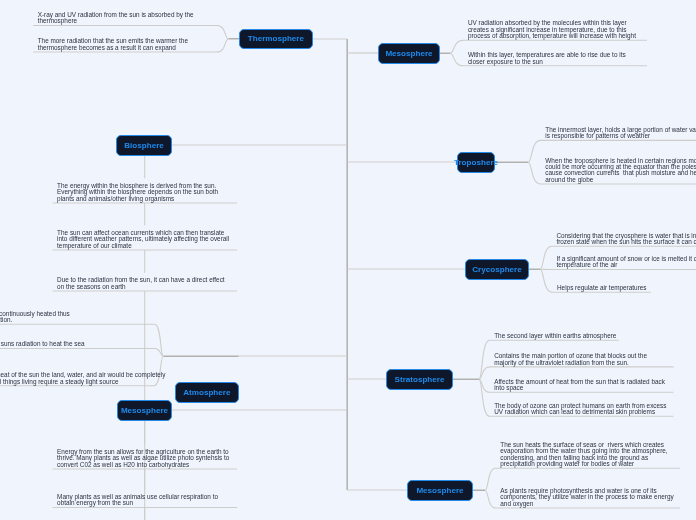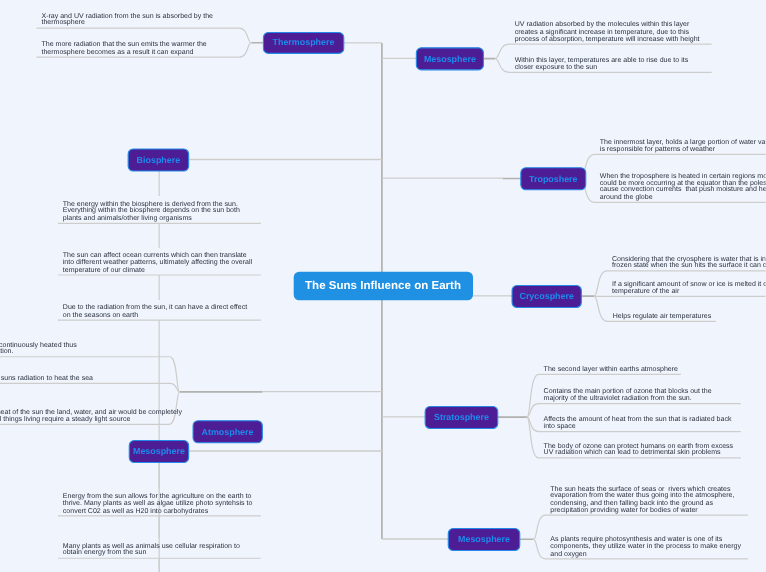--- a/index.html
+++ b/index.html
@@ -11,21 +11,21 @@
     font-family:"Liberation Sans", sans-serif;
     position:relative;
   }
   #canvas{position:absolute;left:0;top:0;width:696px;height:520px;overflow:hidden;}
   svg#wires{position:absolute;left:0;top:0;width:696px;height:520px;pointer-events:none;}
   .node{
     position:absolute;
     box-sizing:border-box;
     border:1.7px solid #2489e8;
     border-radius:5px;
-    background:#4c1d95;
+    background:#0f172a;
     color:#1d8bed;
     font-weight:bold;
     font-size:8.1px;
     display:flex;align-items:center;justify-content:center;
     white-space:nowrap;
   }
   .root{
     position:absolute;
     box-sizing:border-box;
     background:#1f90e2;
@@ -89,42 +89,41 @@
       <path d="M 52.6 469 L 237.1 469" fill="none" stroke="#cdcdcb" stroke-width="1.1" stroke-linecap="butt"></path>
       <path d="M 144.7 420.5 L 144.7 444.28999999999996" fill="none" stroke="#cdcdcb" stroke-width="1.1" stroke-linecap="butt"></path>
       <path d="M 52.6 507.5 L 237.1 507.5" fill="none" stroke="#cdcdcb" stroke-width="1.1" stroke-linecap="butt"></path>
       <path d="M 144.7 469 L 144.7 489.26" fill="none" stroke="#cdcdcb" stroke-width="1.1" stroke-linecap="butt"></path>
       <path d="M 144.7 507.5 L 144.7 520" fill="none" stroke="#cdcdcb" stroke-width="1.1" stroke-linecap="butt"></path>
       <path d="M 347.2 490 L 407 490" fill="none" stroke="#cdcdcb" stroke-width="1.2" stroke-linecap="butt"></path>
       <path d="M 485 490.25 L 407 490.25" fill="none" stroke="#b1b1ae" stroke-width="1.5" stroke-linecap="butt"></path>
       <path d="M 680 468.3 L 495.8 468.3 C 487.16 468.3 488.78000000000003 490.25 485 490.25" fill="none" stroke="#cdcdcb" stroke-width="1.1" stroke-linecap="butt"></path>
       <path d="M 680 508 L 495.8 508 C 487.16 508 488.78000000000003 490.25 485 490.25" fill="none" stroke="#cdcdcb" stroke-width="1.1" stroke-linecap="butt"></path>
     </svg>
-<div class="root" style="left: 266.8px; top: 246.7px; width: 162.8px; height: 26px;">The Suns Influence on Earth</div>
     <div class="node" style="left: 239.2px; top: 28.6px; width: 73.4px; height: 20.5px;">Thermosphere</div>
     <div class="leaf" style="left: 37.7px; bottom: 495.1px;">X-ray and UV radiation from the sun is absorbed by the
 thermosphere</div>
     <div class="leaf" style="left: 37.7px; bottom: 468.6px;">The more radiation that the sun emits the warmer the
 thermosphere becomes as a result it can expand</div>
     <div class="node" style="left: 378px; top: 43px; width: 62px; height: 20.5px;">Mesosphere</div>
     <div class="leaf" style="left: 467.9px; bottom: 480.4px;">UV radiation absorbed by the molecules within this layer
 creates a significant increase in temperature, due to this
 process of absorption, temperature will increase with height</div>
     <div class="leaf" style="left: 467.9px; bottom: 454.8px;">Within this layer, temperatures are able to rise due to its
 closer exposure to the sun</div>
     <div class="node" style="left: 116px; top: 135px; width: 56px; height: 20.5px;">Biosphere</div>
     <div class="leaf" style="left: 57.1px; bottom: 317.6px;">The energy within the biosphere is derived from the sun.
 Everything within the biosphere depends on the sun both
 plants and animals/other living organisms</div>
     <div class="leaf" style="left: 57.1px; bottom: 270.6px;">The sun can affect ocean currents which can then translate
 into different weather patterns, ultimately affecting the overall
 temperature of our climate</div>
     <div class="leaf" style="left: 57.1px; bottom: 229.6px;">Due to the radiation from the sun, it can have a direct effect
 on the seasons on earth</div>
-    <div class="node" style="left: 457px; top: 152px; width: 60px; height: 20.5px; margin-left: 16px;">Troposhere</div>
+    <div class="node" style="left: 457px; top: 152px; width: 38px; height: 20.5px;">Troposhere</div>
     <div class="leaf" style="left: 545.3px; bottom: 380.2px;">The innermost layer, holds a large portion of water vapor and
 is responsible for patterns of weather</div>
     <div class="leaf" style="left: 545.3px; bottom: 336.6px;">When the troposphere is heated in certain regions more than others, this
 could be more occurring at the equator than the poles this can
 cause convection currents  that push moisture and heat
 around the globe</div>
     <div class="node" style="left: 465px; top: 259px; width: 64px; height: 20.5px;">Crycosphere</div>
     <div class="leaf" style="left: 556.4px; bottom: 274.3px;">Considering that the cryosphere is water that is in a
 frozen state when the sun hits the surface it can change</div>
     <div class="leaf" style="left: 556.4px; bottom: 251.1px;">If a significant amount of snow or ice is melted it can change the

